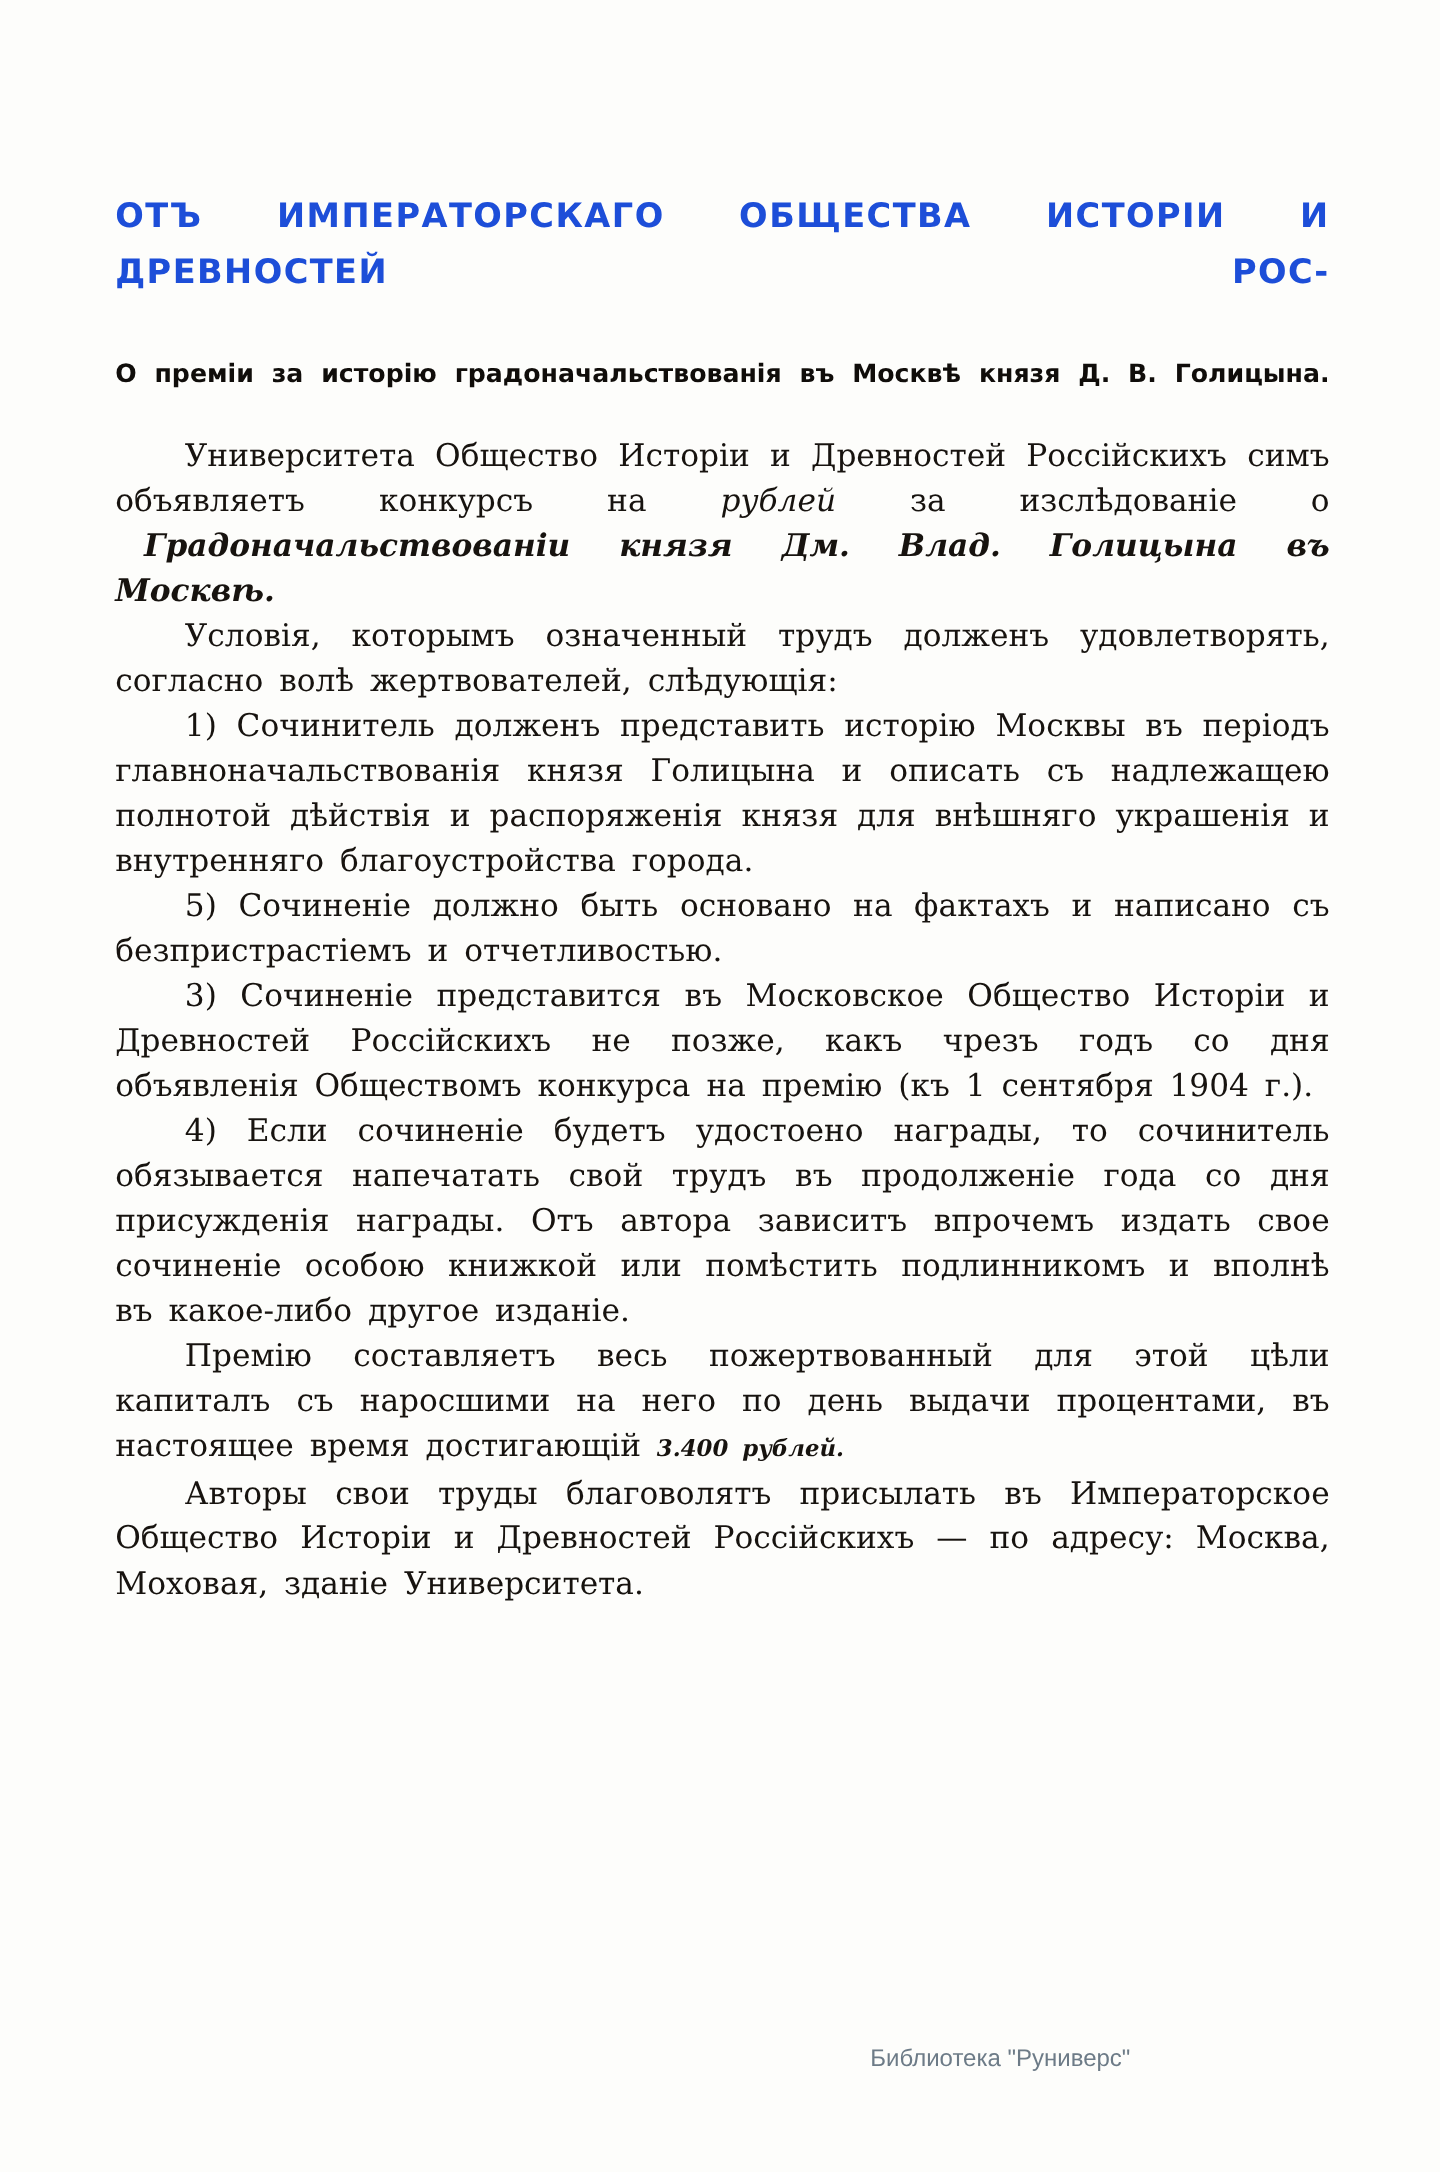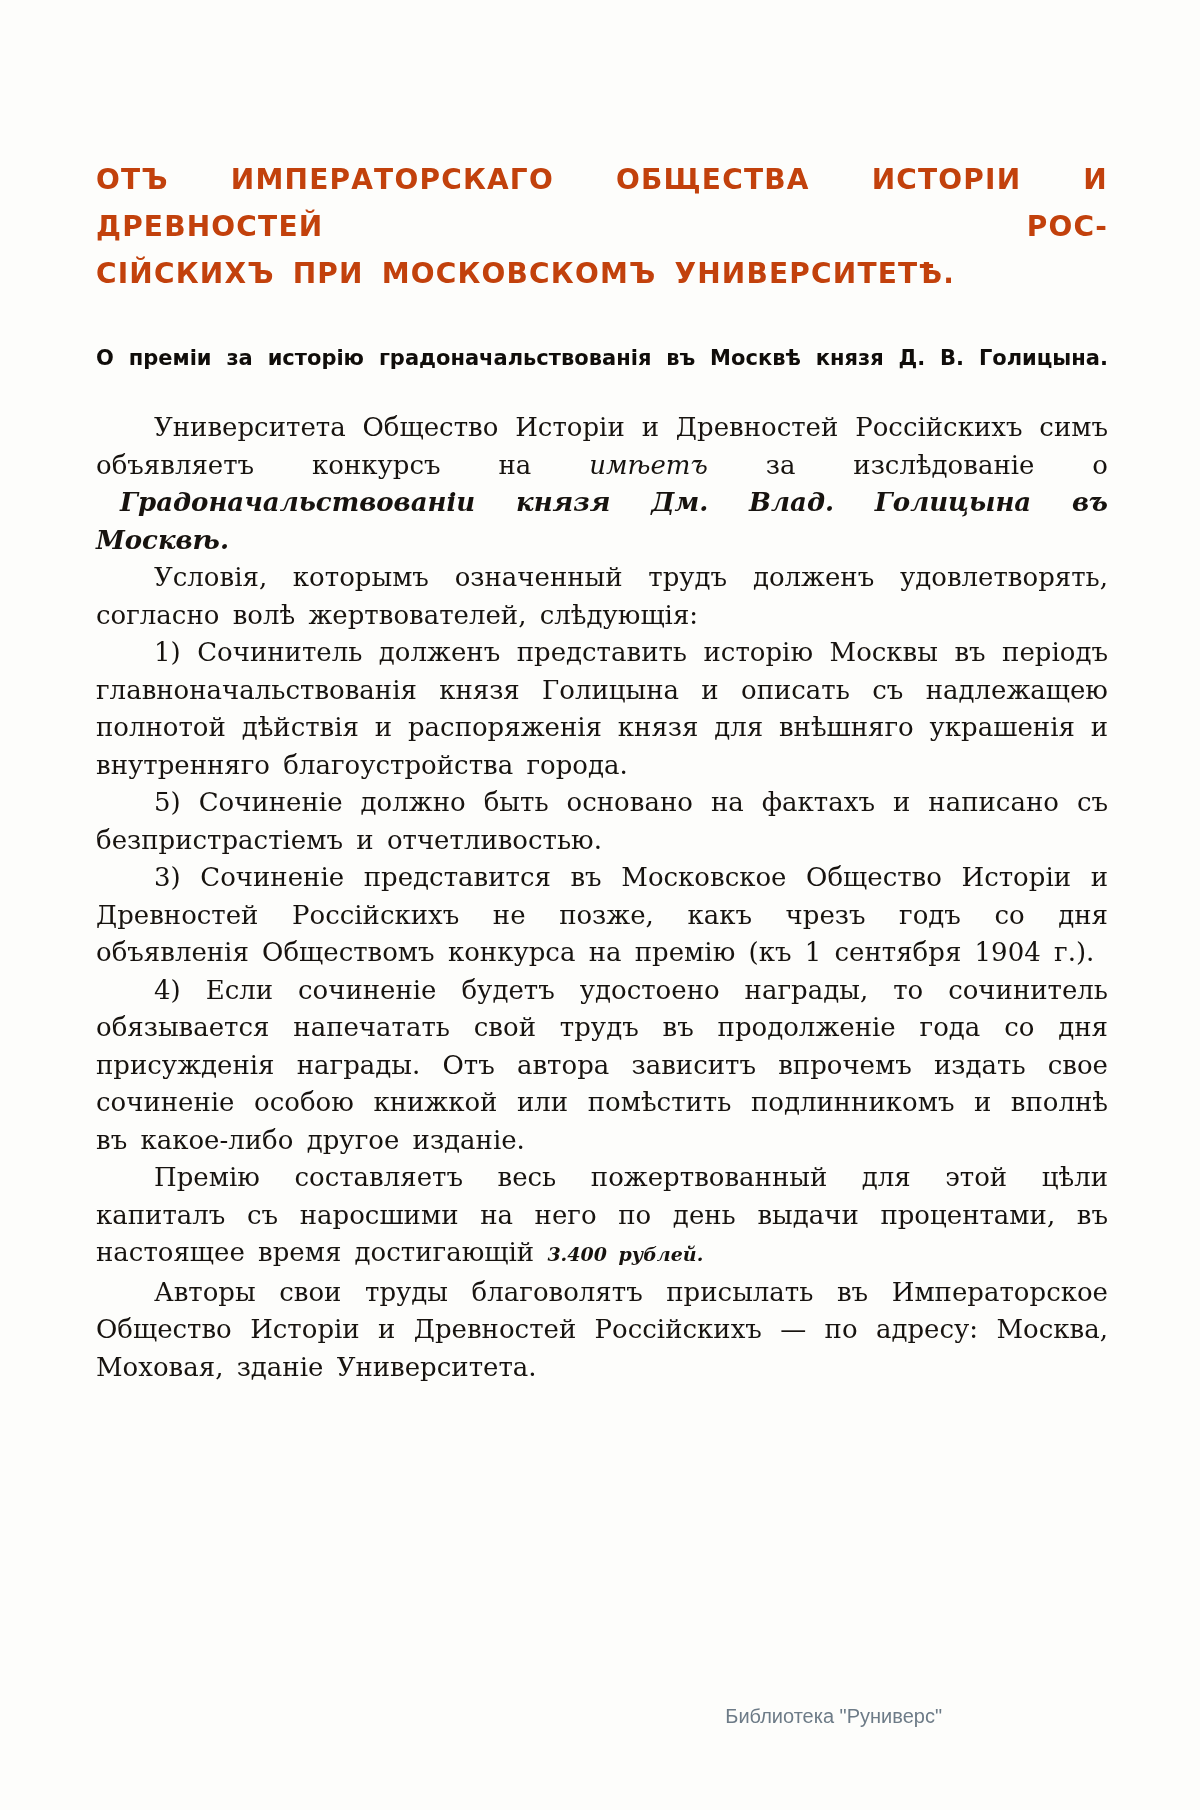--- a/index.html
+++ b/index.html
@@ -19,21 +19,21 @@
     width: 1012px;
   }
   .doc-title {
     font-family: "DejaVu Sans", "Liberation Sans", sans-serif;
     font-weight: 700;
     font-size: 28px;
     line-height: 47px;
     letter-spacing: 1.2px;
     word-spacing: 7px;
     margin: 0;
-    color: #c2410c;
+    color: #1d4ed8;
   }
   .title-line { display: block; }
   .justify-full {
     text-align: justify;
     text-align-last: justify;
   }
   .doc-subtitle {
     font-family: "DejaVu Sans", "Liberation Sans", sans-serif;
     font-weight: 700;
     font-size: 21px;
@@ -67,28 +67,27 @@
     color: #6d7b87;
   }
 </style>
 </head>
 <body>
 
 <div class="content">
 
   <h1 class="doc-title">
     <span class="title-line justify-full">ОТЪ ИМПЕРАТОРСКАГО ОБЩЕСТВА ИСТОРІИ И ДРЕВНОСТЕЙ РОС-</span>
-    <span class="title-line">СІЙСКИХЪ ПРИ МОСКОВСКОМЪ УНИВЕРСИТЕТѢ.</span>
   </h1>
 
   <h2 class="doc-subtitle">О преміи за исторію градоначальствованія въ Москвѣ князя Д. В. Голицына.</h2>
 
   <div class="doc-body">
 
-    <p><span>Университета Общество Исторіи и Древностей Россійскихъ симъ объявляетъ конкурсъ на </span><span class="it">имѣетъ</span><span> за изслѣдованіе о </span><span class="bi">Градоначальствованіи князя Дм. Влад. Голицына въ Москвѣ.</span></p>
+    <p><span>Университета Общество Исторіи и Древностей Россійскихъ симъ объявляетъ конкурсъ на </span><span class="it">рублей</span><span> за изслѣдованіе о </span><span class="bi">Градоначальствованіи князя Дм. Влад. Голицына въ Москвѣ.</span></p>
 
     <p>Условія, которымъ означенный трудъ долженъ удовлетворять, согласно волѣ жертвователей, слѣдующія:</p>
 
     <p>1) Сочинитель долженъ представить исторію Москвы въ періодъ главноначальствованія князя Голицына и описать съ надлежащею полнотой дѣйствія и распоряженія князя для внѣшняго украшенія и внутренняго благоустройства города.</p>
 
     <p>5) Сочиненіе должно быть основано на фактахъ и написано съ безпристрастіемъ и отчетливостью.</p>
 
     <p>3) Сочиненіе представится въ Московское Общество Исторіи и Древностей Россійскихъ не позже, какъ чрезъ годъ со дня объявленія Обществомъ конкурса на премію (къ 1 сентября 1904 г.).</p>
 
     <p>4) Если сочиненіе будетъ удостоено награды, то сочинитель обязывается напечатать свой трудъ въ продолженіе года со дня присужденія награды. Отъ автора зависитъ впрочемъ издать свое сочиненіе особою книжкой или помѣстить подлинникомъ и вполнѣ въ какое-либо другое изданіе.</p>

